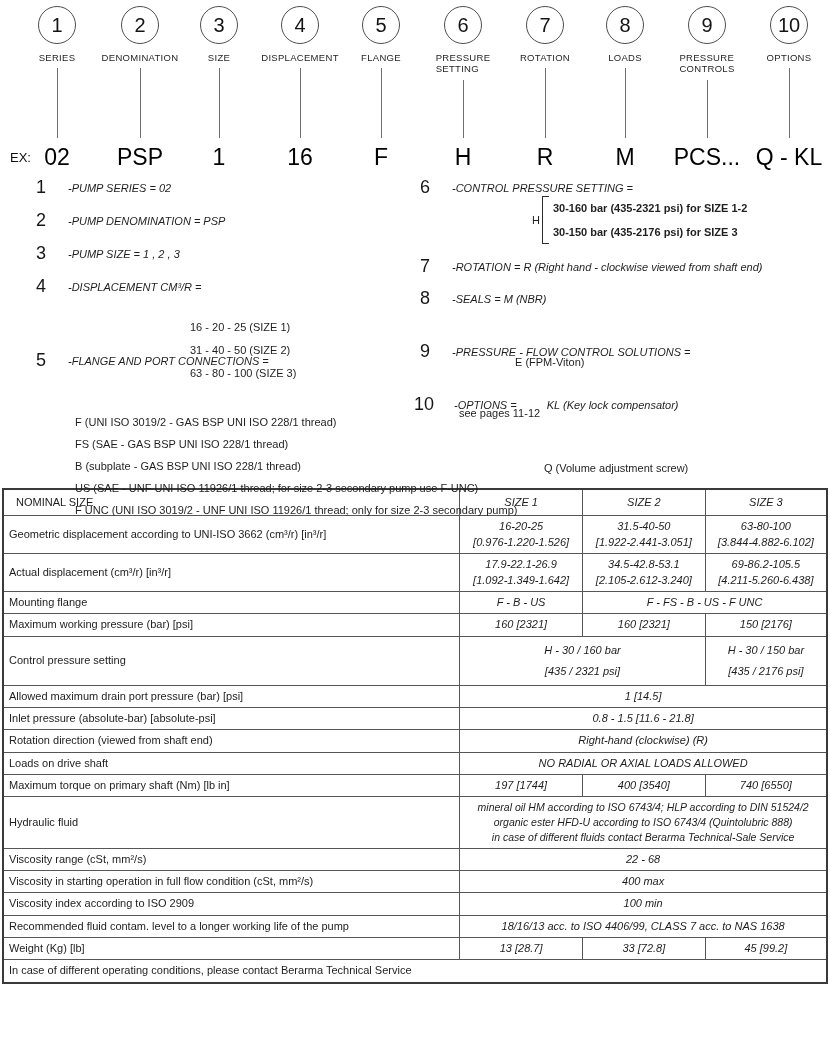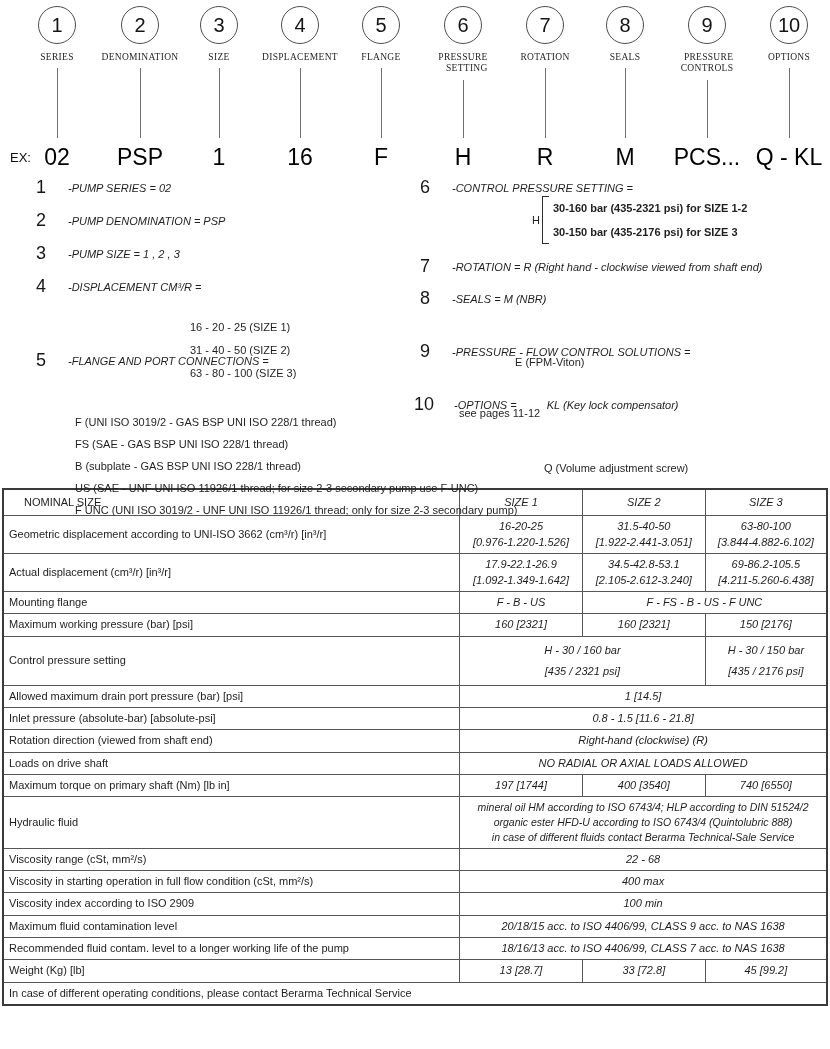--- a/index.html
+++ b/index.html
@@ -15,21 +15,21 @@
     position: absolute; top: 6px; height: 164px; width: 104px;
     display: flex; flex-direction: column; align-items: center;
   }
   .circle {
     width: 38px; height: 38px; border: 1.5px solid #4f4f4f; border-radius: 50%;
     display: flex; align-items: center; justify-content: center;
     font-size: 20px; color: #141414; flex: 0 0 auto;
   }
   .code-label {
     margin-top: 8px; font-size: 9.5px; letter-spacing: .3px; line-height: 1.2;
-    text-align: right; color: #252525; white-space: pre-line; font-family: Liberation Serif, serif;
+    text-align: left; color: #252525; white-space: pre-line;
   }
   .connector { width: 1px; flex: 1 1 auto; background: #6f6f6f; margin: 5px 0 6px; }
   .code-value { font-size: 23px; line-height: 26px; color: #000000; white-space: nowrap; }
   .ex-prefix { position: absolute; left: 10px; top: 150px; font-size: 13px; color: #101010; }
 
   
   .legend { position: relative; height: 316px; font-size: 11px; }
   .lg-row { position: absolute; display: flex; align-items: center; white-space: nowrap; }
   .lg-num { font-size: 18px; color: #161616; width: 32px; flex: 0 0 auto; }
   .lg-num.wide { width: 40px; }
@@ -49,21 +49,21 @@
   table.spec {
     width: 826px; margin: 0 2px; border-collapse: collapse;
     border: 2px solid #3a3a3a; font-size: 11px; color: #1d1d1d;
   }
   table.spec td, table.spec th {
     border: 1px solid #565656; padding: 3px 5px; line-height: 1.4;
     font-weight: normal; vertical-align: middle;
   }
   th.lbl, td.lbl { text-align: left; }
   th.val, td.val { text-align: center; font-style: italic; }
-  tr.hdr th { padding: 5px 20px; }
+  tr.hdr th { padding: 5px 12px; }
   td.multiline { line-height: 1.45; }
   td.fluid { font-size: 10.5px; line-height: 1.45; padding: 3px 4px; }
   td.ctrl div { line-height: 1.9; }
 </style>
 </head>
 <body>
 
 <div class="diagram">
   <span class="ex-prefix">EX:</span>
 
@@ -121,21 +121,21 @@
         <span>7</span>
       </div>
     <div class="code-label">ROTATION</div>
     <div class="connector"></div>
     <div class="code-value">R</div>
   </div>
   <div class="code-col" style="left:573px">
     <div class="circle">
         <span>8</span>
       </div>
-    <div class="code-label">SEALS</div>
+    <div class="code-label">LOADS</div>
     <div class="connector"></div>
     <div class="code-value">M</div>
   </div>
   <div class="code-col" style="left:655px">
     <div class="circle">
         <span>9</span>
       </div>
     <div class="code-label">PRESSURE
 CONTROLS</div>
     <div class="connector"></div>
@@ -344,24 +344,20 @@
     <td class="lbl">Viscosity in starting operation in full flow condition (cSt, mm²/s)</td>
     <td class="val" colspan="3">400 max</td>
   </tr>
 
   <tr>
     <td class="lbl">Viscosity index according to ISO 2909</td>
     <td class="val" colspan="3">100 min</td>
   </tr>
 
 
-  <tr>
-    <td class="lbl">Maximum fluid contamination level</td>
-    <td class="val" colspan="3">20/18/15 acc. to ISO 4406/99, CLASS 9 acc. to NAS 1638</td>
-  </tr>
 
   <tr>
     <td class="lbl">Recommended fluid contam. level to a longer working life of the pump</td>
     <td class="val" colspan="3">18/16/13 acc. to ISO 4406/99, CLASS 7 acc. to NAS 1638</td>
   </tr>
 
   <tr>
     <td class="lbl">Weight (Kg) [lb]</td>
     <td class="val">13 [28.7]</td>
     <td class="val">33 [72.8]</td>

